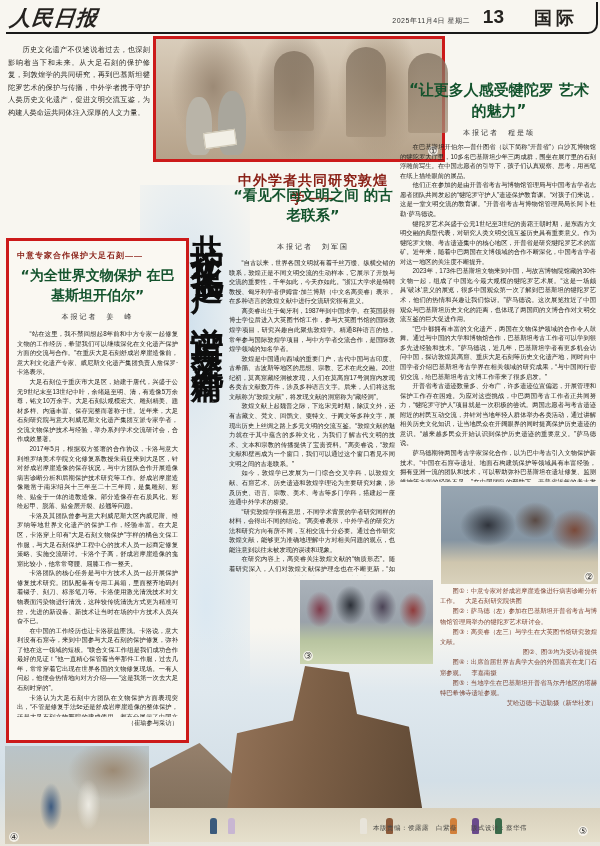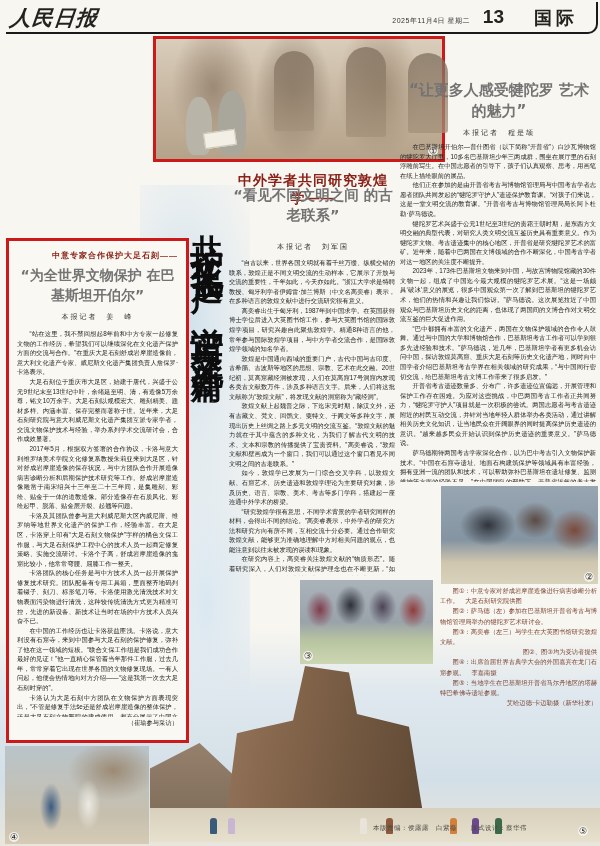--- a/index.html
+++ b/index.html
@@ -33,38 +33,38 @@
                linear-gradient(180deg,#d9cdbb 0%,#c3b29c 60%,#b5a28a 100%);}
   .niche{position:absolute;top:12px;width:40px;height:80px;border-radius:20px 20px 3px 3px;
     background:linear-gradient(180deg,#7f6f5d,#a4917a);opacity:.75;}
   .figure{position:absolute;border-radius:45% 45% 30% 30%;}
   .paper{position:absolute;background:#f2efe6;border:1px solid #cfc8b6;}
   
   .badge{position:absolute;font-size:9px;line-height:10px;color:#1d1d1d;background:rgba(250,248,242,.85);
     border-radius:50%;padding:0 1px;}
   
   .kicker{color:#8b2218;font-weight:bold;letter-spacing:1px;}
-  .title{font-weight:bold;color:#737373;font-family:"DejaVu Sans","Liberation Sans",sans-serif;}
+  .title{font-weight:bold;color:#14532d;font-family:"DejaVu Sans","Liberation Sans",sans-serif;}
   .byline{color:#333;letter-spacing:2px;}
   .body-text{font-size:6.3px;line-height:1.52;text-align:justify;color:#25231f;overflow:hidden;}
   .body-text p{margin:0;text-indent:2em;}
   
   .c-kicker{position:absolute;left:232px;top:172px;width:162px;text-align:center;font-size:14px;}
   .c-title{position:absolute;left:228px;top:186px;width:170px;text-align:center;font-size:14.5px;line-height:1.35;}
   .c-byline{position:absolute;left:228px;top:242px;width:170px;text-align:center;font-size:7px;}
   .c-body{position:absolute;left:229px;top:258px;width:166px;height:318px;}
   
   .vert-head{position:absolute;left:183px;top:208px;height:620px;width:46px;
     writing-mode:vertical-rl;text-orientation:upright;font-weight:900;font-size:33px;color:#0d0d0d;
     letter-spacing:9px;font-family:"DejaVu Sans","Liberation Sans",sans-serif;}
   .vert-gap{display:inline-block;height:38px;}
   
   .left-box{position:absolute;left:6px;top:238px;width:183px;height:505px;border:3px solid #cc1a1a;
     background:#faf8f2;box-sizing:border-box;padding:7px 8px 5px 8px;overflow:hidden;}
-  .l-kicker{text-align:right;font-size:8px;margin-top:2px;}
+  .l-kicker{text-align:left;font-size:8px;margin-top:2px;}
   .l-title{text-align:center;font-size:14px;line-height:1.4;margin-top:5px;}
   .l-byline{text-align:center;font-size:7px;margin-top:7px;margin-bottom:7px;}
   .l-body{height:388px;}
   .endnote{text-align:right;font-size:6.3px;margin-top:2px;color:#25231f;}
   
   .r-kicker{position:absolute;left:430px;top:50px;width:150px;text-align:center;font-size:8.5px;line-height:1.7;}
   .r-title{position:absolute;left:404px;top:80px;width:190px;text-align:center;font-size:15px;line-height:1.4;}
   .r-byline{position:absolute;left:404px;top:128px;width:190px;text-align:center;font-size:7px;}
   .r-body{position:absolute;left:400px;top:142px;width:196px;height:340px;}
   
@@ -111,20 +111,23 @@
 
   <div class="wash-vert"></div>
   <div class="wash-sky"></div>
 
   <div class="header-rule"></div>
   <div class="masthead">人民日报</div>
   <div class="header-date">2025年11月4日  星期二</div>
   <div class="page-num">13</div>
   <div class="section-name">国际</div>
 
+  <div class="intro">
+    <p>历史文化遗产不仅述说着过去，也深刻影响着当下和未来。从大足石刻的保护修复，到敦煌学的共同研究，再到巴基斯坦犍陀罗艺术的保护与传播，中外学者携手守护人类历史文化遗产，促进文明交流互鉴，为构建人类命运共同体注入深厚的人文力量。</p>
+  </div>
 
   <div class="photo-frame-top">
     <div class="grotto">
       <div class="niche" style="left:118px;"></div>
       <div class="niche" style="left:190px;top:8px;height:90px;"></div>
       <div class="niche" style="left:252px;top:14px;"></div>
       <div class="figure" style="left:30px;top:58px;width:26px;height:58px;background:#b9b4a8;"></div>
       <div class="figure" style="left:62px;top:52px;width:28px;height:64px;background:#a9a69c;"></div>
       <div class="paper" style="left:48px;top:92px;width:30px;height:14px;transform:rotate(-8deg);"></div>
     </div>

